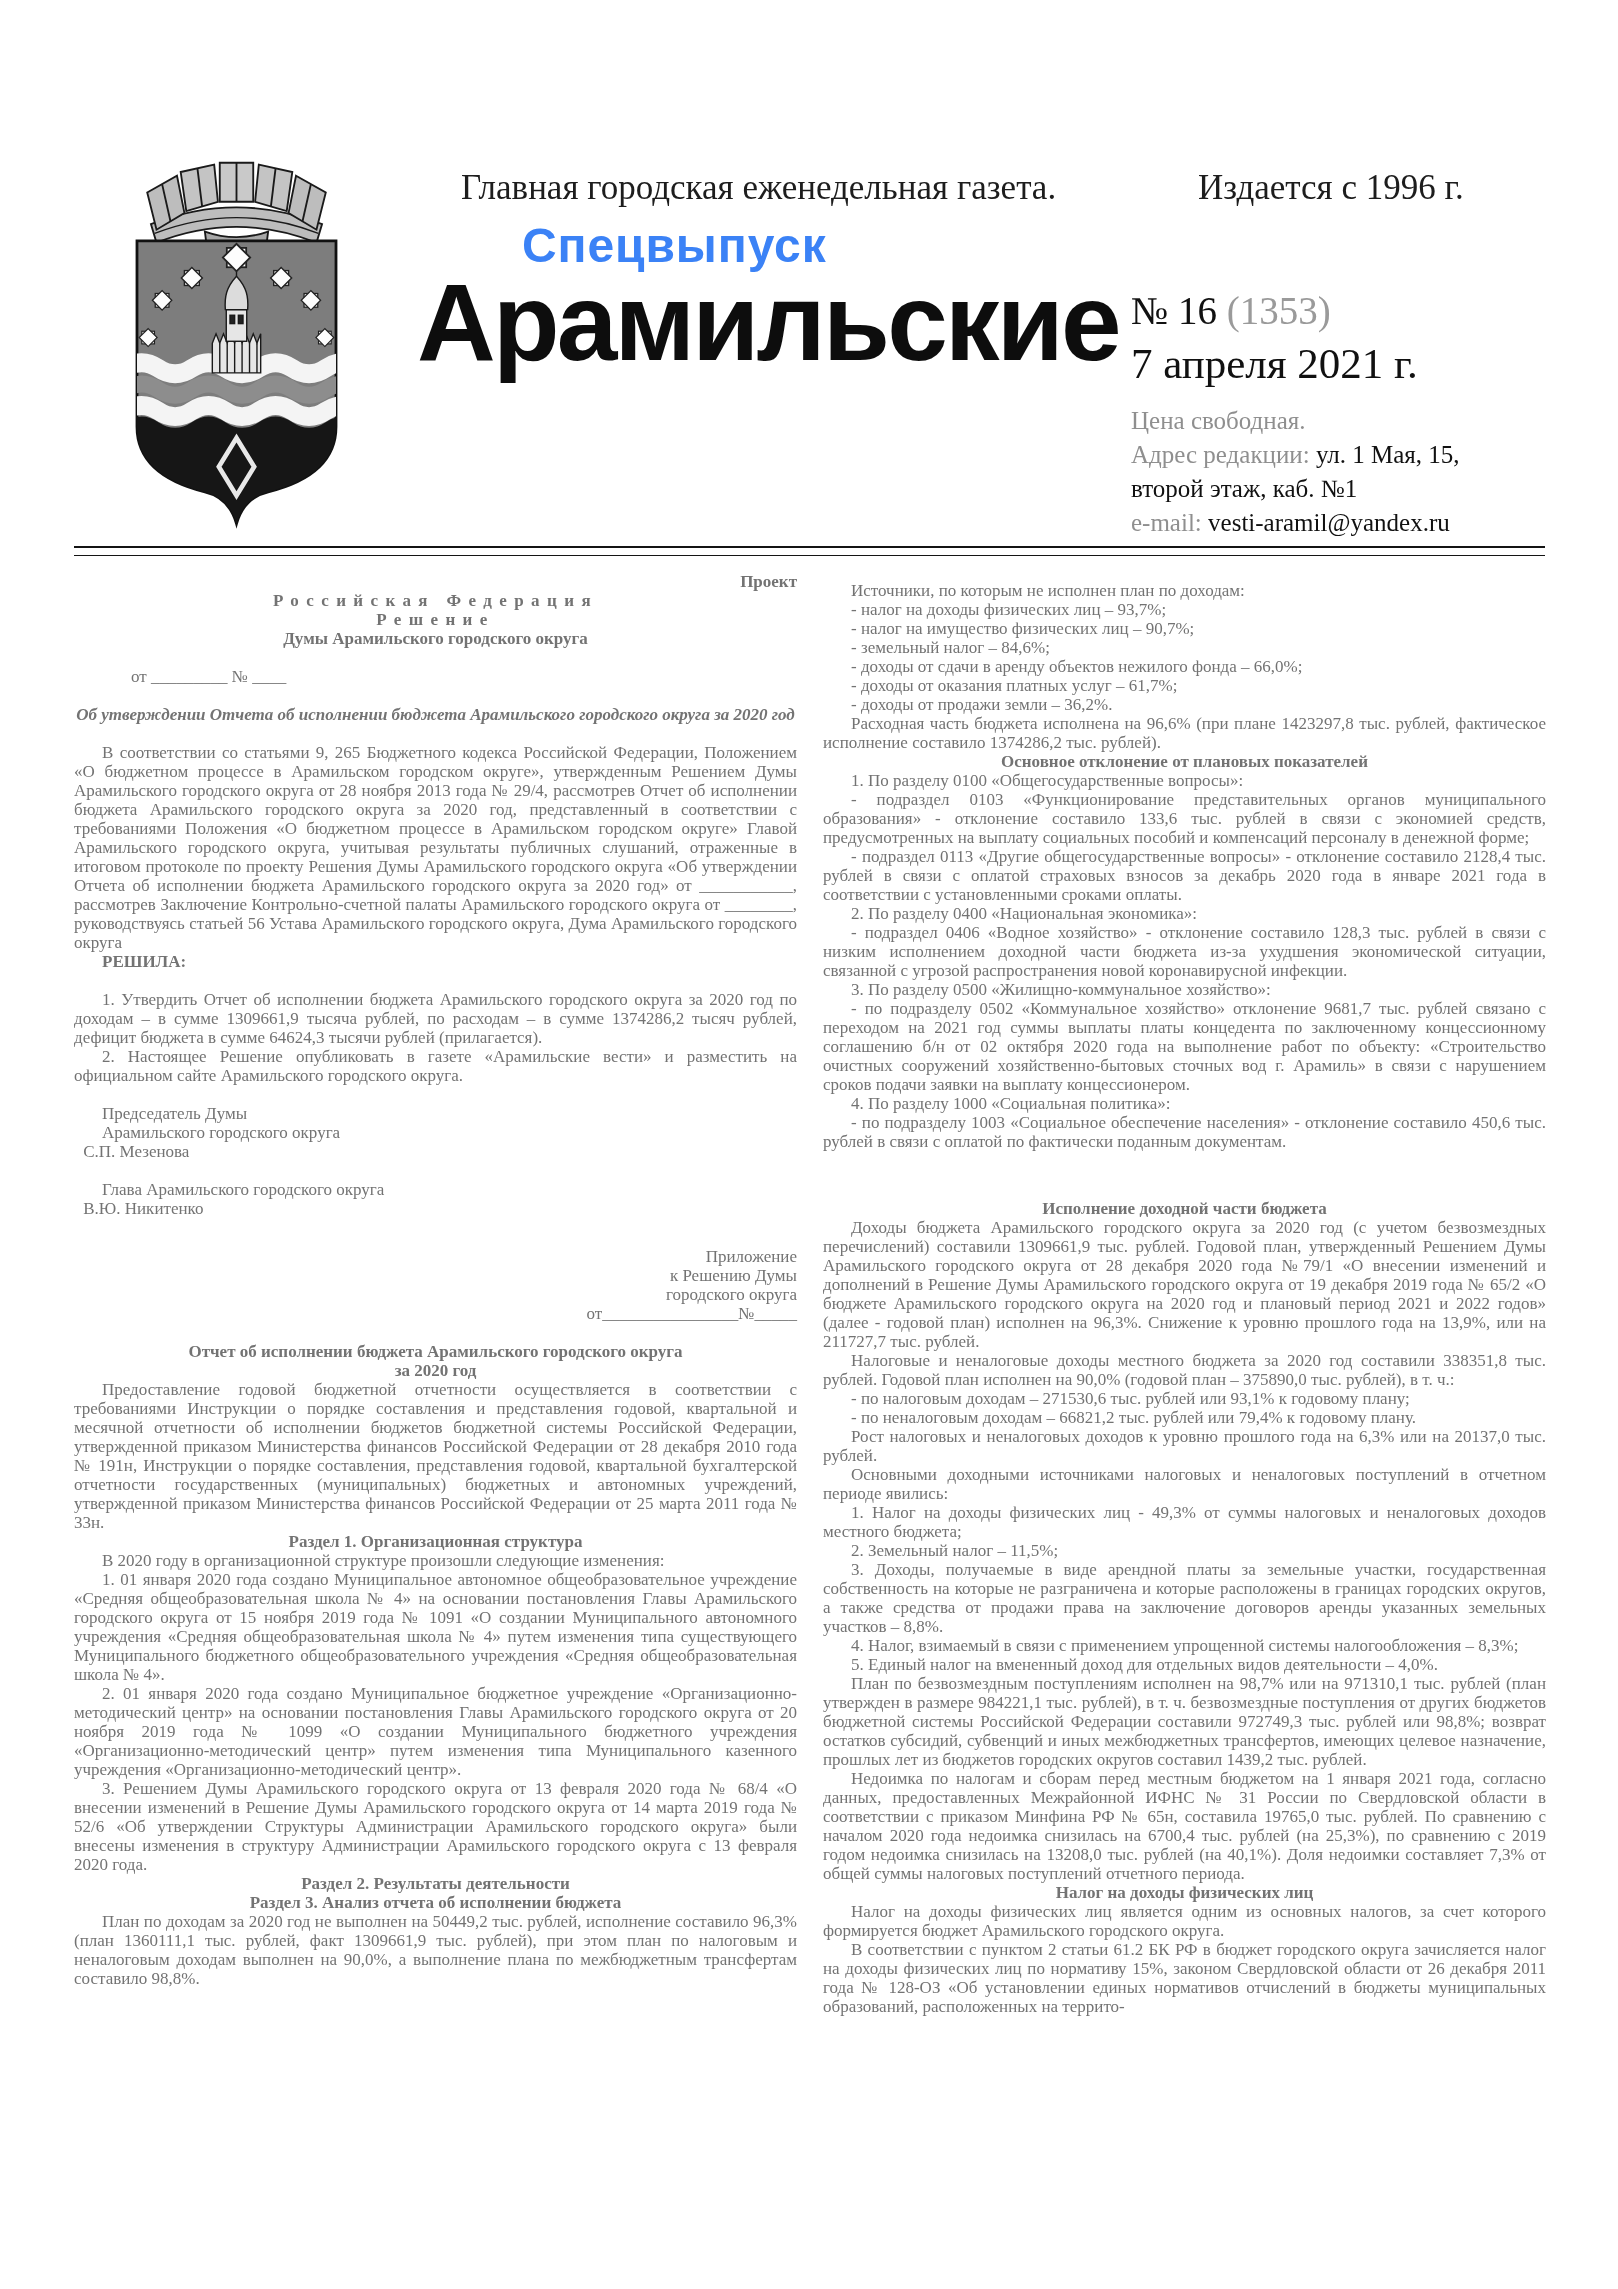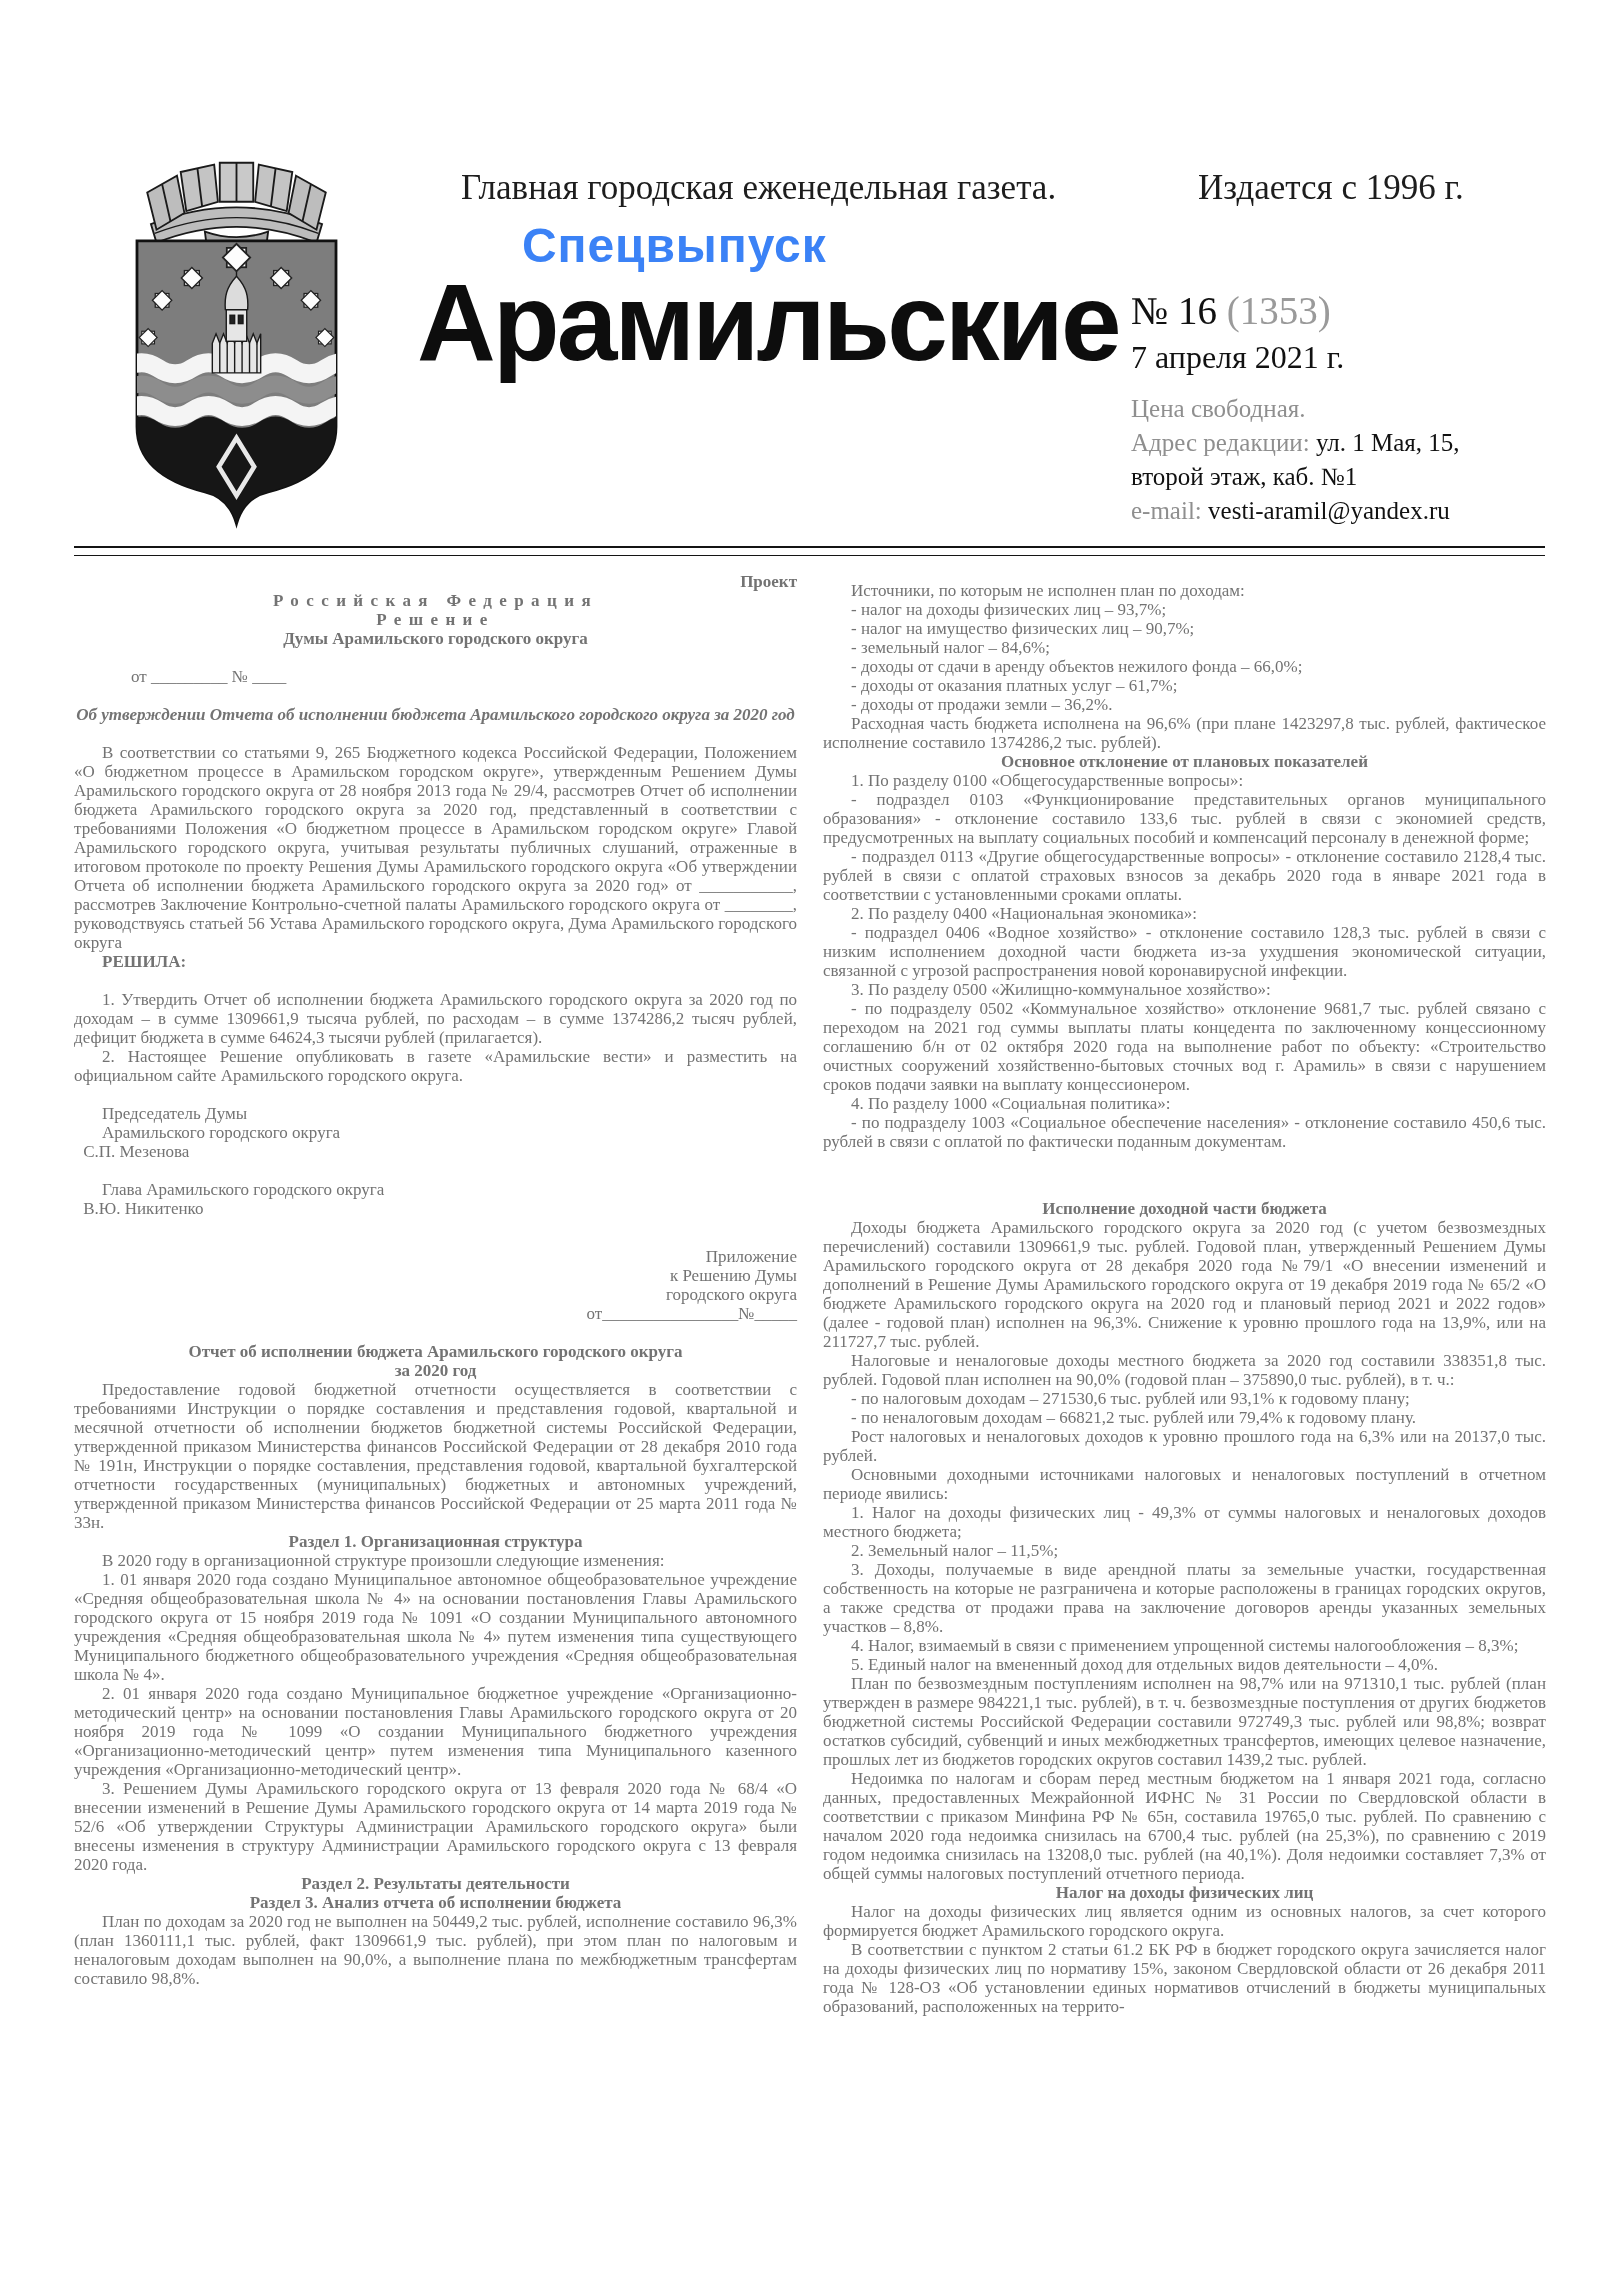--- a/index.html
+++ b/index.html
@@ -19,21 +19,21 @@
   .title1{
     position:absolute;left:417px;top:259px;
     font-family:"Liberation Sans", sans-serif;font-weight:700;font-size:109px;
     color:#0d0d0d;letter-spacing:-2.8px;white-space:nowrap;
   }
   .title2{position:absolute;left:402px;top:355px;width:605px;height:180px;}
   .emblem{position:absolute;left:134px;top:159px;width:205px;height:372px;}
   .issue-block{position:absolute;left:1131px;top:288px;width:425px;}
   .issue-no{font-size:39px;color:#111;}
   .issue-no .muted{color:#9a9a9a;}
-  .issue-date{font-size:32px;color:#111;margin-top:5.5px;}
+  .issue-date{font-size:43px;color:#111;margin-top:5.5px;}
   .contact{margin-top:16.6px;font-size:25px;line-height:34px;color:#111;}
   .muted{color:#8f8f8f;}
   .rule{
     position:absolute;left:74px;top:546px;width:1471px;height:7.4px;
     border-top:2.8px solid #141414;border-bottom:1.8px solid #141414;
   }
   
   .col{
     position:absolute;width:723px;
     font-size:17px;line-height:19px;text-align:justify;color:#737373;

